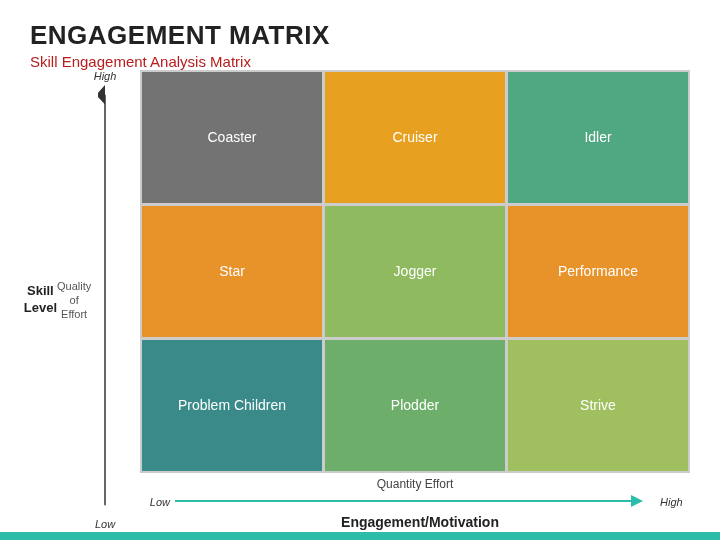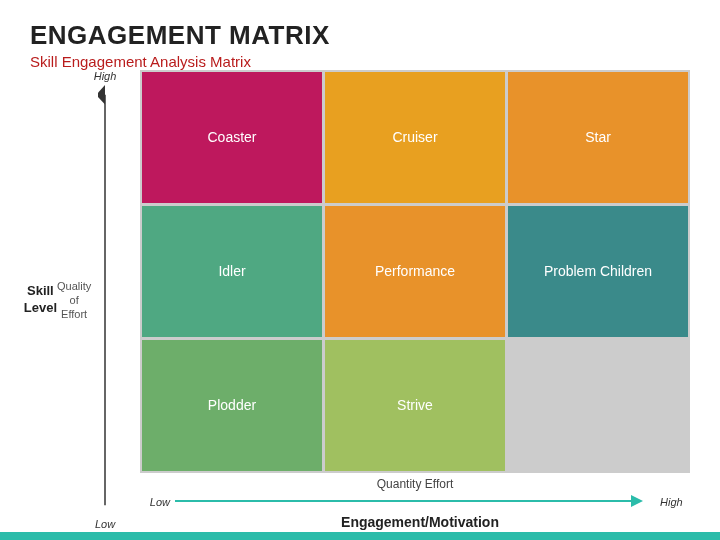--- a/index.html
+++ b/index.html
@@ -131,21 +131,21 @@
       justify-content: center;
       text-align: center;
       color: #fff;
       font-size: 14px;
       font-weight: 500;
       padding: 8px;
       line-height: 1.3;
     }
 
     
-    .cell-coaster  { background: #be185d; }
+    .cell-coaster  { background: #737373; }
     .cell-cruiser  { background: #e8a020; }
     .cell-star     { background: #e8922a; }
 
     
     .cell-idler       { background: #4fa882; }
     .cell-jogger      { background: #8fba60; }
     .cell-performance { background: #e8922a; }
 
     
     .cell-problem  { background: #3a8a8a; }
@@ -242,22 +242,23 @@
           </svg>
         </div>
         <div class="y-low-label">Low</div>
       </div>
     </div>
 
     <div class="main-content">
       <div class="matrix" id="matrix-grid">
       <div class="cell cell-coaster">Coaster</div>
           <div class="cell cell-cruiser">Cruiser</div>
+          <div class="cell cell-idler">Idler</div>
           <div class="cell cell-star">Star</div>
-          <div class="cell cell-idler">Idler</div>
+          <div class="cell cell-jogger">Jogger</div>
           <div class="cell cell-performance">Performance</div>
           <div class="cell cell-problem">Problem Children</div>
           <div class="cell cell-plodder">Plodder</div>
           <div class="cell cell-strive">Strive</div>
         </div>
 
       <div class="bottom-area">
         <div class="quantity-label">Quantity Effort</div>
         <div class="x-axis-row">
           <div class="x-low-label">Low</div>

